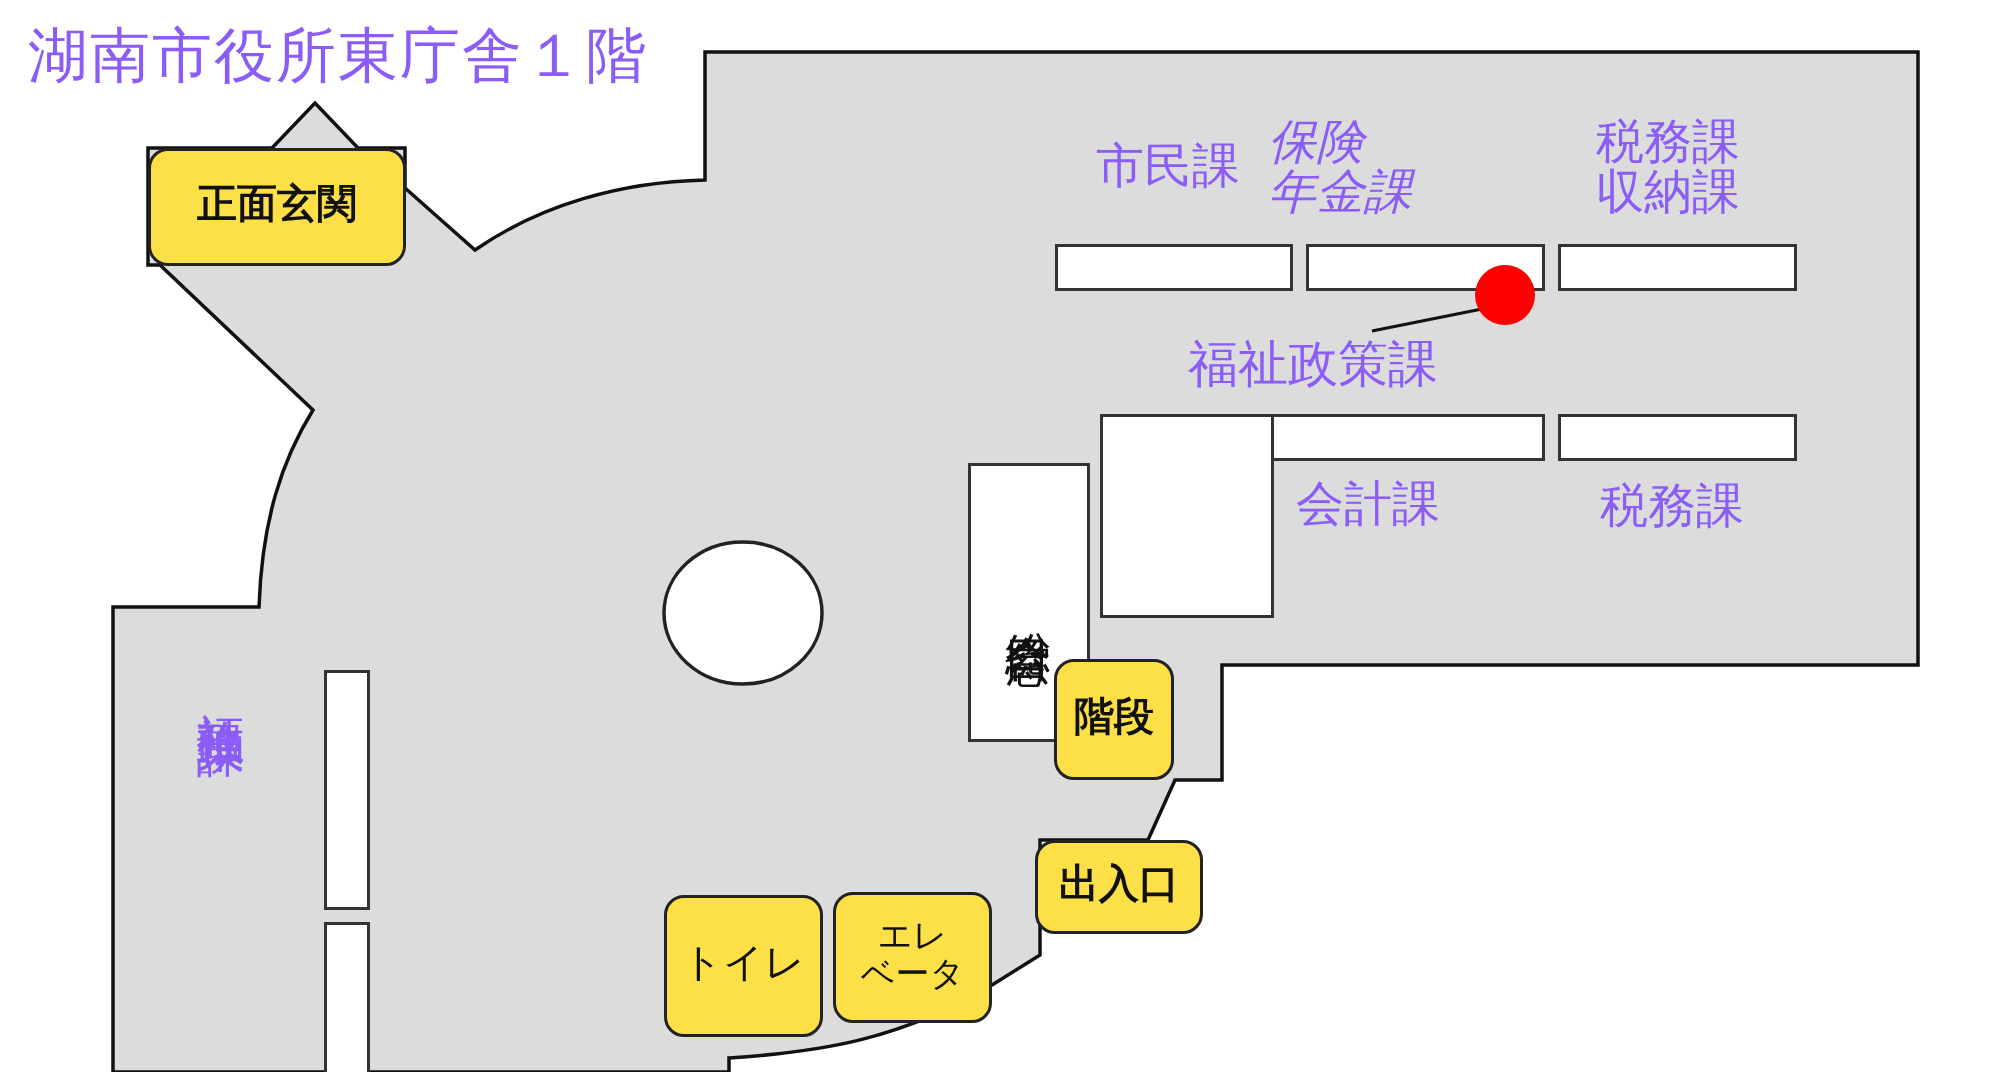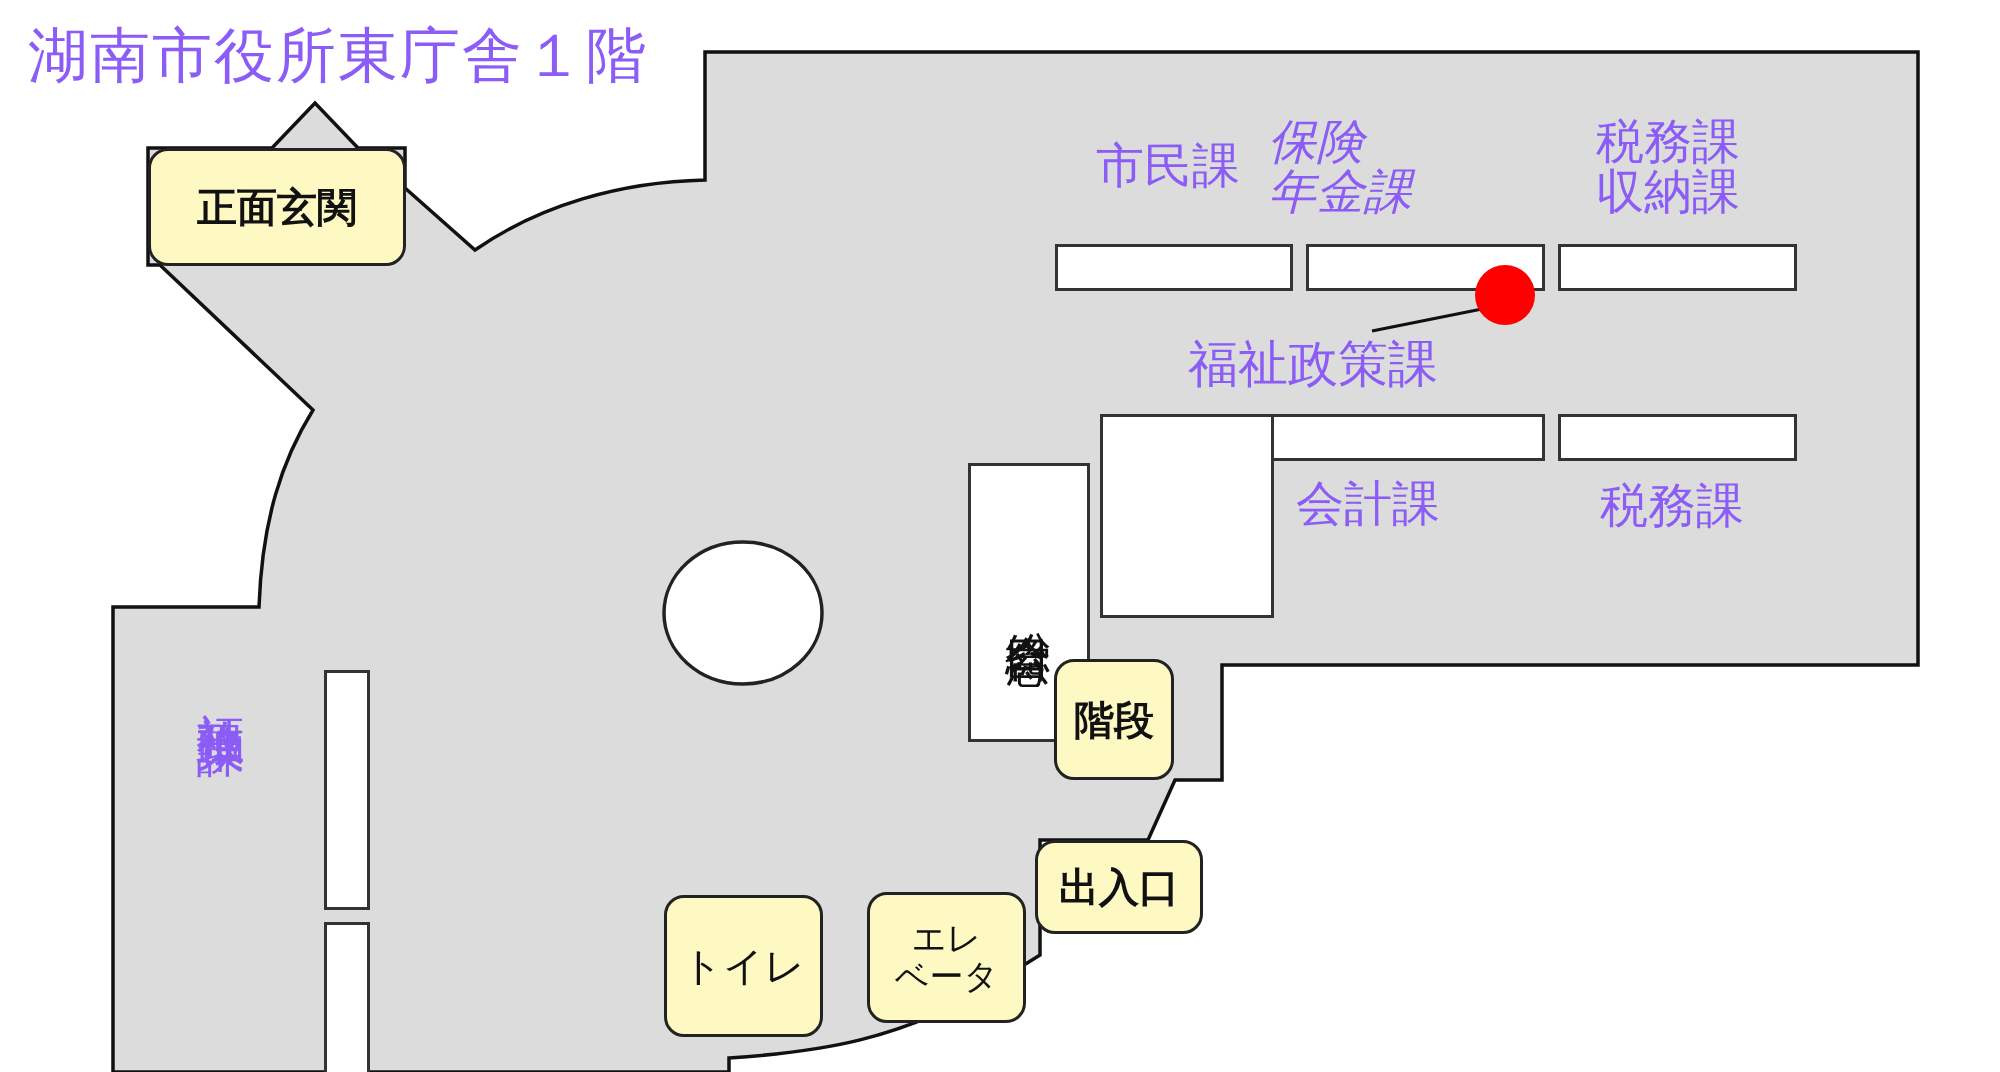--- a/index.html
+++ b/index.html
@@ -3,23 +3,23 @@
 <meta charset="utf-8">
 <style>
   html, body { margin: 0; padding: 0; background: #ffffff; }
   body { width: 2000px; height: 1072px; position: relative; overflow: hidden;
          font-family: "DejaVu Sans", "Liberation Sans", sans-serif; color: #111; }
   svg.map { position: absolute; left: 0; top: 0; }
   .lbl { position: absolute; white-space: nowrap; line-height: 1.05; color: #8b5cf6; }
   .title { left: 28px; top: 24px; font-size: 60px; letter-spacing: 2px; }
   .dept { font-size: 48px; }
   .vert { writing-mode: vertical-rl; text-orientation: upright; font-size: 48px; letter-spacing: 4px; }
-  .box { position: absolute; background: #fef9c3; border: 3px solid #222; border-radius: 20px;
+  .box { position: absolute; background: #fde047; border: 3px solid #222; border-radius: 20px;
          box-sizing: border-box; display: flex; align-items: center; justify-content: center;
-         text-align: center; font-weight: bold; font-size: 40px; line-height: 1.1; }
+         text-align: center; font-weight: bold; font-size: 40px; line-height: 1.1; font-family: Liberation Mono, monospace; }
   .box.small { font-size: 34px; }
   .counter { position: absolute; background: #fff; border: 3px solid #333; box-sizing: border-box; }
 </style>
 </head>
 <body>
 
 <svg class="map" width="2000" height="1072" viewBox="0 0 2000 1072">
 
   <path d="M 705 52 L 1918 52 L 1918 665 L 1222 665 L 1222 780 L 1175 780 L 1148 840 L 1040 840 L 1040 955 L 992 985
            C 900 1040, 820 1052, 729 1058 L 729 1072 L 113 1072 L 113 607 L 259 607
@@ -67,16 +67,16 @@
 </div>
 <div class="box" style="left:1054px;top:659px;width:120px;height:121px;">
   <span>階段</span>
 </div>
 <div class="box" style="left:1035px;top:840px;width:168px;height:94px;">
   <span>出入口</span>
 </div>
 <div class="box" style="left:664px;top:895px;width:159px;height:142px;font-weight:normal;">
   <span>トイレ</span>
 </div>
-<div class="box small" style="left:867px;top:892px;width:159px;height:131px;font-weight:normal;flex-direction:column;">
+<div class="box small" style="left:833px;top:892px;width:159px;height:131px;font-weight:normal;flex-direction:column;">
   <span>エレ</span>
   <span>ベータ</span>
 </div>
 
 </body></html>

